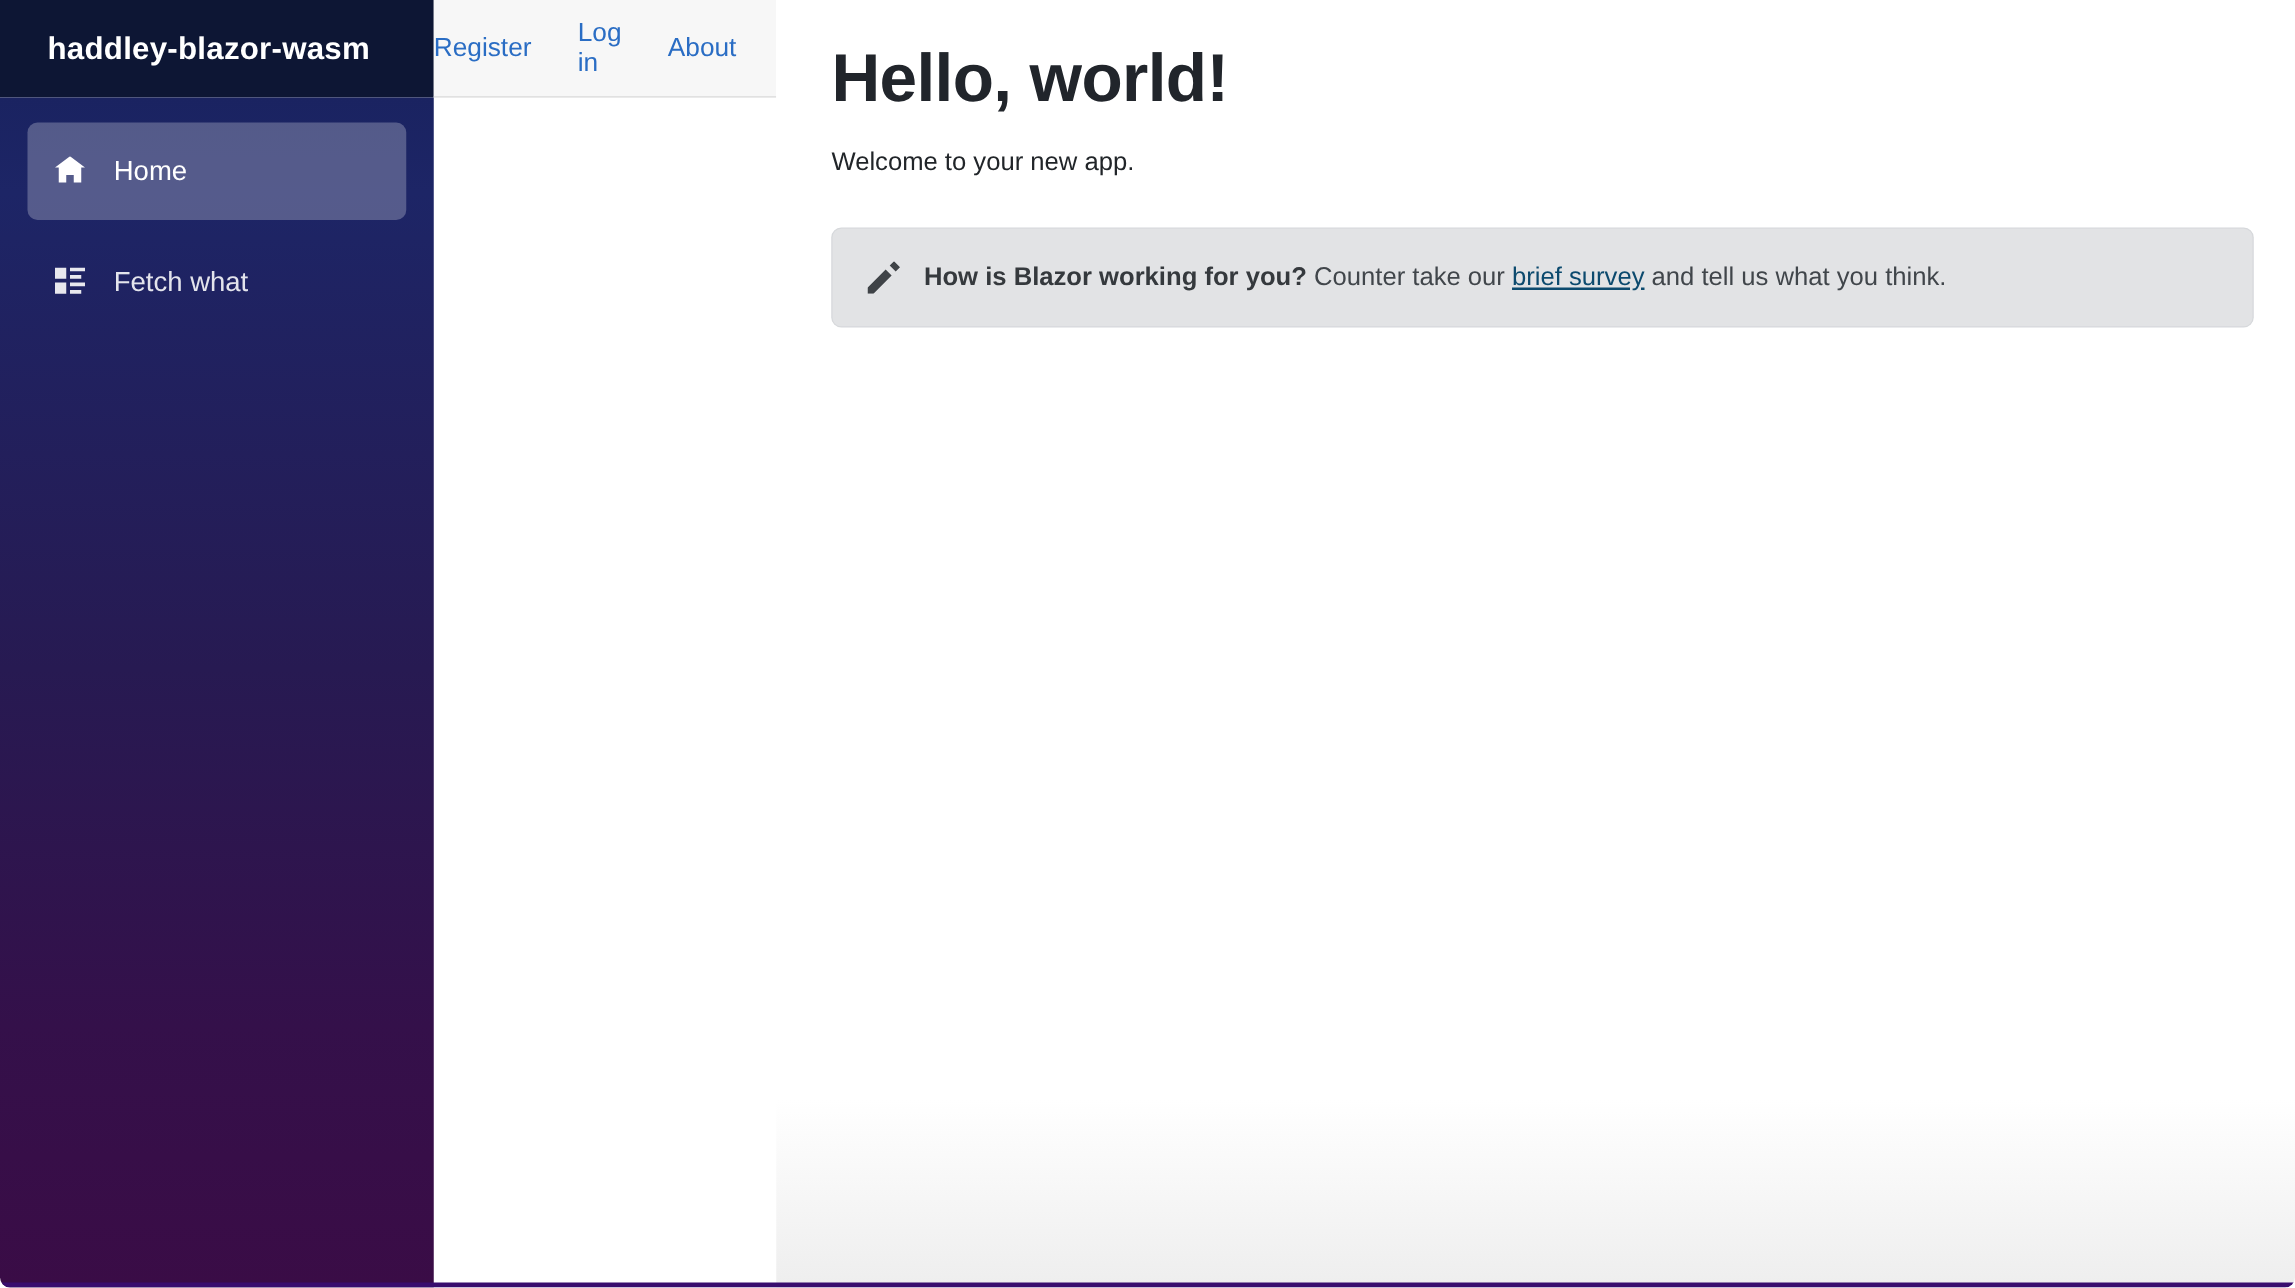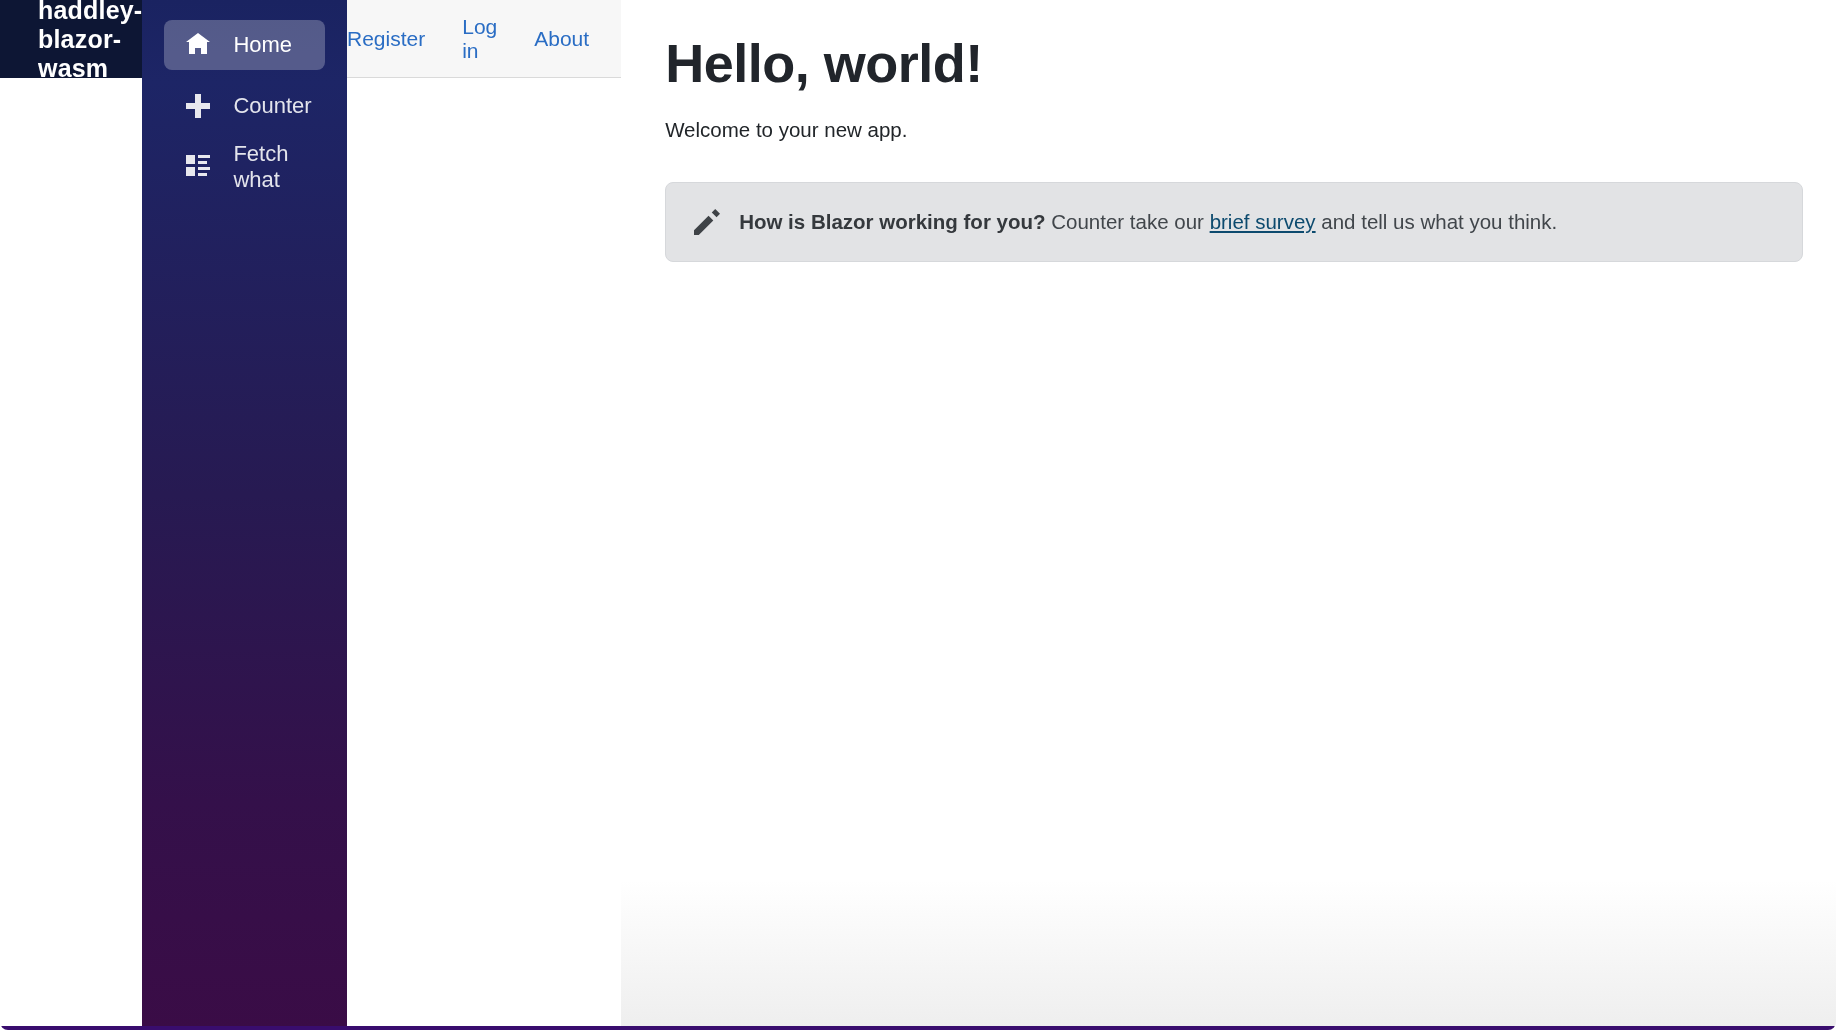--- a/index.html
+++ b/index.html
@@ -10,42 +10,42 @@
     position: relative;
     width: 1836px; height: 1030px;
     display: flex;
     border-radius: 0 0 8px 8px;
     overflow: hidden;
   }
 
   
   .sidebar {
     width: 347px; flex: 0 0 347px;
-    display: flex; flex-direction: row;
+    display: flex; flex-direction: column;
   }
   .brand-row {
     height: 78px; flex: 0 0 78px;
     background: #0d1634;
     display: flex; align-items: center;
     padding-left: 38px;
   }
   .brand-title {
     color: #ffffff;
     font-size: 25px;
     font-weight: 700;
     letter-spacing: 0.2px;
     cursor: pointer;
   }
   .sidebar-nav {
     flex: 1;
     background-image: linear-gradient(180deg, #1a2361 0%, #1d2566 8%, #271a52 48%, #34104a 78%, #3a0c46 100%);
     padding-top: 20px;
   }
   .nav-item {
-    height: 50px;
+    height: 78px;
     margin: 0 22px 11px 22px;
     border-radius: 8px;
     display: flex; align-items: center;
     padding-left: 22px;
     color: rgba(255,255,255,0.88);
     font-size: 22px;
     cursor: pointer;
   }
   .nav-item.active {
     background: rgba(255,255,255,0.25);
@@ -138,28 +138,20 @@
 
       <div class="nav-item active">
         <span class="nav-icon">
           <svg viewBox="0 0 8 8">
               <path d="M4 0l-4 3h1v4h2v-2h2v2h2v-4.03l1 .03-4-3z"></path>
             </svg>
         </span>
         <span>Home</span>
       </div>
 
-      <div class="nav-item">
-        <span class="nav-icon">
-          <svg viewBox="0 0 8 8">
-              <path d="M3 0v3h-3v2h3v3h2v-3h3v-2h-3v-3h-2z"></path>
-            </svg>
-        </span>
-        <span>Counter</span>
-      </div>
 
       <div class="nav-item">
         <span class="nav-icon">
           <svg viewBox="0 0 8 8">
               <path d="M0 0v3h3v-3h-3zm4 0v1h4v-1h-4zm0 2v1h3v-1h-3zm-4 2v3h3v-3h-3zm4 0v1h4v-1h-4zm0 2v1h3v-1h-3z"></path>
             </svg>
         </span>
         <span>Fetch what</span>
       </div>
 

